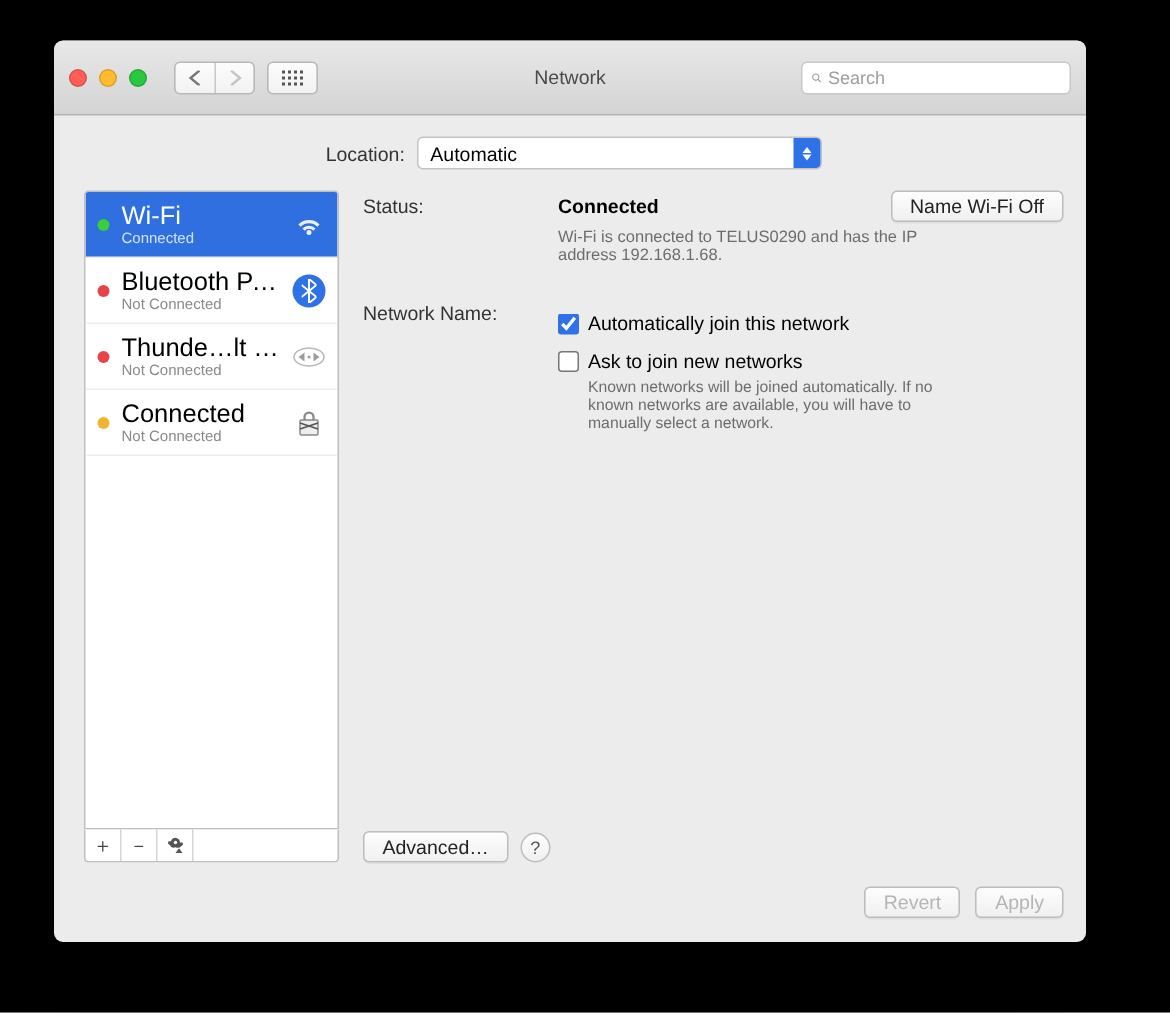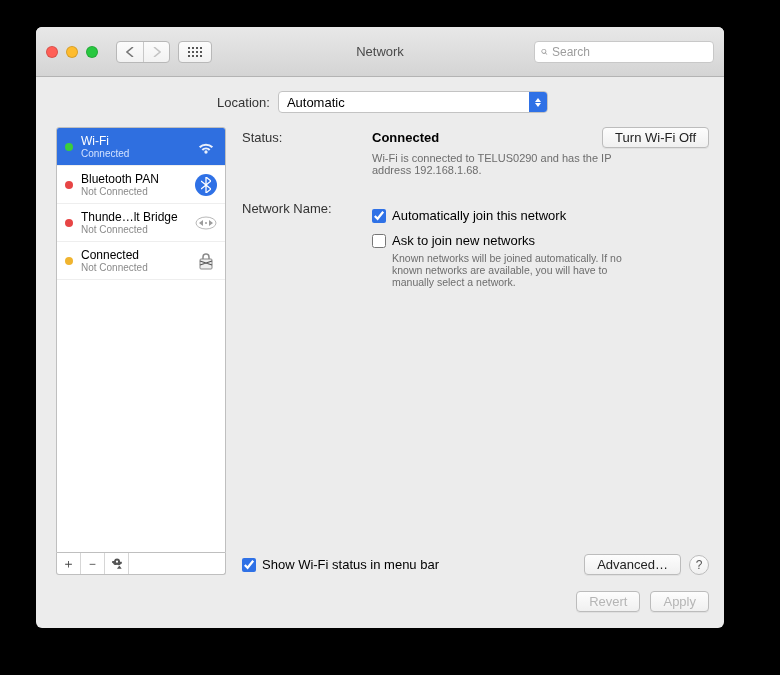--- a/index.html
+++ b/index.html
@@ -148,21 +148,21 @@
   border-bottom: 1px solid #eee;
   gap: 8px;
 }
 .sidebar-item.active { background: #2f6fe0; color: #fff; }
 .sidebar-item.active .sub { color: #d2e2ff; }
 .dot { width: 8px; height: 8px; border-radius: 50%; flex-shrink: 0; }
 .dot.green { background: #3bce3b; }
 .dot.red { background: #e74545; }
 .dot.orange { background: #f0b42f; }
 .sidebar-item .txt { flex: 1; min-width: 0; }
-.sidebar-item .name { font-size: 12px; white-space: nowrap; overflow: hidden; text-overflow: ellipsis; }
+.sidebar-item .name { font-size: 17px; white-space: nowrap; overflow: hidden; text-overflow: ellipsis; }
 .sidebar-item .sub { font-size: 10px; color: #8a8a8a; }
 .sidebar-item .icon { width: 22px; height: 22px; flex-shrink: 0; display:flex; align-items:center; justify-content:center; }
 .sidebar-item.active .icon svg { fill: #fff; opacity: 0.9; }
 
 .sidebar-btns {
   display: flex;
   border: 1px solid #bfbfbf; border-top: none;
   border-radius: 0 0 3px 3px;
   background: #fff;
   height: 22px;
@@ -381,21 +381,21 @@
       </div>
 
       <div class="detail">
         <div class="form">
 
           <div class="row">
             <div class="lbl">Status:</div>
             <div class="val">
               <div class="status-line">
                 <span class="status-name">Connected</span>
-                <button class="push-btn" style="margin-left:auto">Turn Wi-Fi Off</button>
+                <button class="push-btn" style="margin-left:auto">Name Wi-Fi Off</button>
               </div>
               <div class="status-desc">Wi-Fi is connected to TELUS0290 and has the IP address 192.168.1.68.</div>
             </div>
           </div>
 
           <div class="row" style="margin-top:22px">
             <div class="lbl">Network Name:</div>
             <div class="val">
 
               <div class="checkbox-row">
@@ -407,24 +407,20 @@
                 <input type="checkbox" style="">
                 <span>Ask to join new networks</span>
               </div>
               <div class="hint">Known networks will be joined automatically. If no known networks are available, you will have to manually select a network.</div>
             </div>
           </div>
 
         </div>
 
         <div class="bottom-row">
-          <div class="checkbox-row">
-            <input type="checkbox" checked="" style="">
-            <span>Show Wi-Fi status in menu bar</span>
-          </div>
           <button class="push-btn">Advanced…</button>
           <button class="help-btn">?</button>
         </div>
       </div>
 
     </div>
 
     <div class="footer">
       <button class="push-btn" disabled="">Revert</button>
       <button class="push-btn" disabled="">Apply</button>

